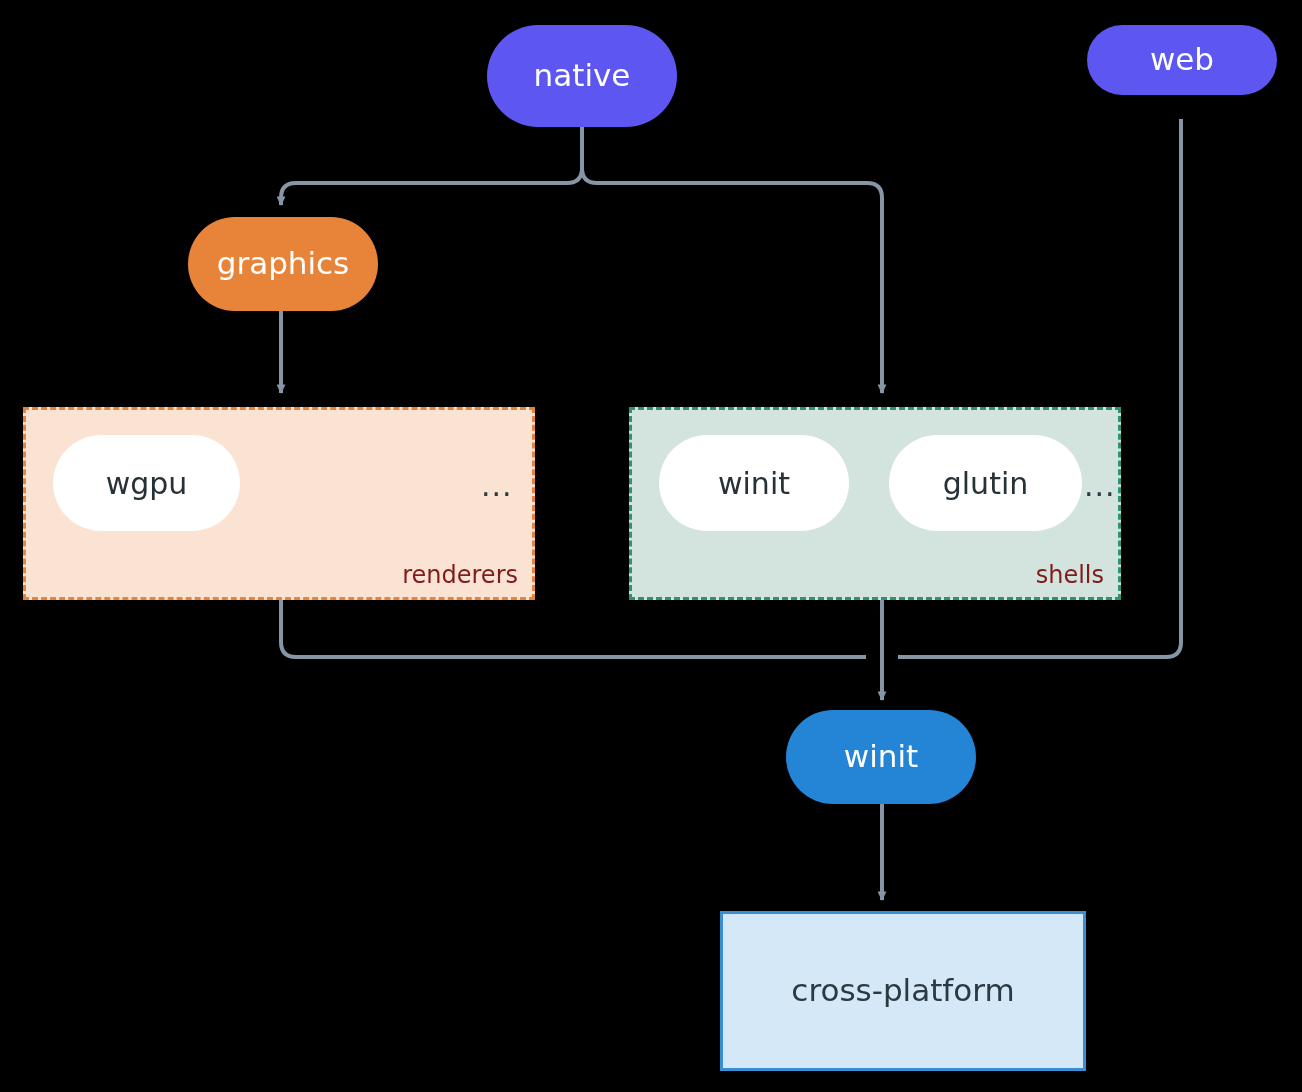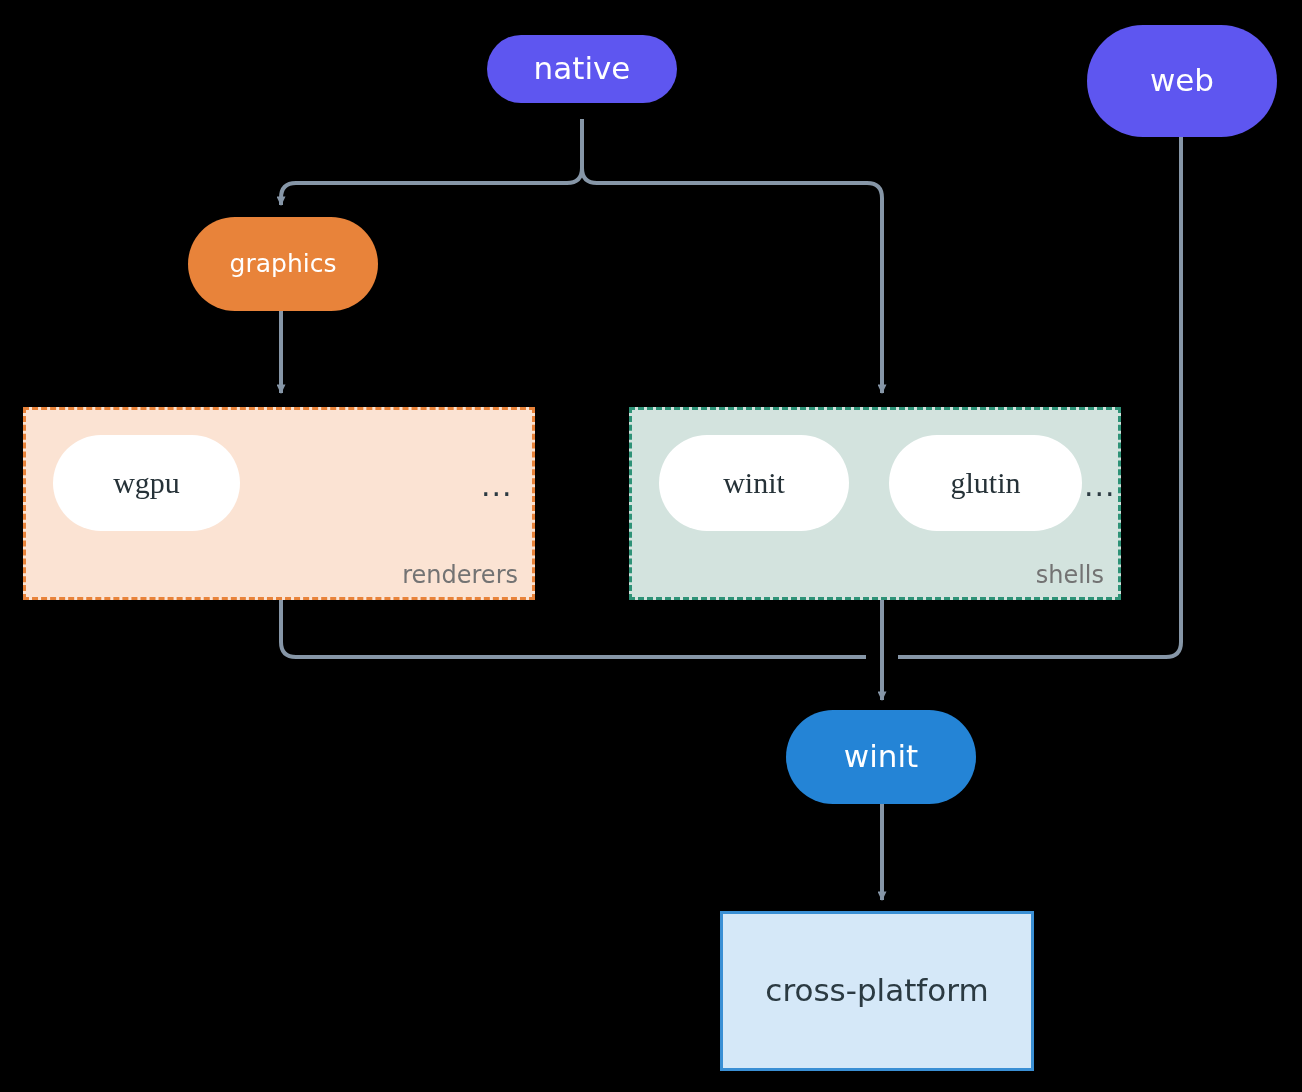--- a/index.html
+++ b/index.html
@@ -36,41 +36,41 @@
     text-align: center;
     line-height: 1.26;
   }
   
   .pill-native, .pill-web {
     background: #5E56F0;
     color: #FFFFFF;
     border-radius: 999px;
     font-size: 31px;
   }
-  .pill-native { left: 487px;  top: 35px;  width: 190px; height: 68px; }
-  .pill-web    { left: 1087px; top: 25px;  width: 190px; height: 112px; }
+  .pill-native { left: 487px;  top: 25px;  width: 190px; height: 102px; }
+  .pill-web    { left: 1087px; top: 25px;  width: 190px; height: 70px; }
 
   .pill-graphics {
     left: 188px; top: 217px; width: 190px; height: 94px;
     background: #E8833A;
     color: #FFFFFF;
     border-radius: 999px;
-    font-size: 25px;
+    font-size: 31px;
   }
   .pill-iced {
     left: 786px; top: 710px; width: 190px; height: 94px;
     background: #2484D6;
     color: #FFFFFF;
     border-radius: 999px;
     font-size: 31px;
   }
 
   
   .app-box {
-    left: 720px; top: 911px; width: 314px; height: 160px;
+    left: 720px; top: 911px; width: 366px; height: 160px;
     background: #D5E8F8;
     border: 3px solid #3A8FD4;
     color: #2B3A42;
     font-size: 31px;
     flex-direction: column;
   }
   .app-box .line { display: block; }
 
   
   .group {
@@ -85,38 +85,37 @@
   .group-shells {
     left: 629px; top: 407px; width: 492px; height: 193px;
     background: #D3E3DE;
     border: 3px dashed #2E9277;
   }
   .group-label {
     position: absolute;
     right: 14px;
     bottom: 8px;
     font-size: 24px;
-    color: #737373;
+    color: #7f1d1d;
     white-space: nowrap;
   }
 
   
   .chip {
     position: absolute;
     box-sizing: border-box;
     display: flex;
     align-items: center;
     justify-content: center;
     background: #FFFFFF;
     color: #263238;
     border-radius: 999px;
     font-size: 30px;
     height: 96px;
     top: 25px;
-    font-family: Liberation Serif, serif;
   }
   .chip-wgpu   { left: 27px;  width: 187px; }
   .chip-glow   { left: 240px; width: 195px; }
   .chip-winit  { left: 27px;  width: 190px; }
   .chip-glutin { left: 257px; width: 193px; }
 
   .ellipsis {
     position: absolute;
     top: 58px;
     font-size: 30px;

